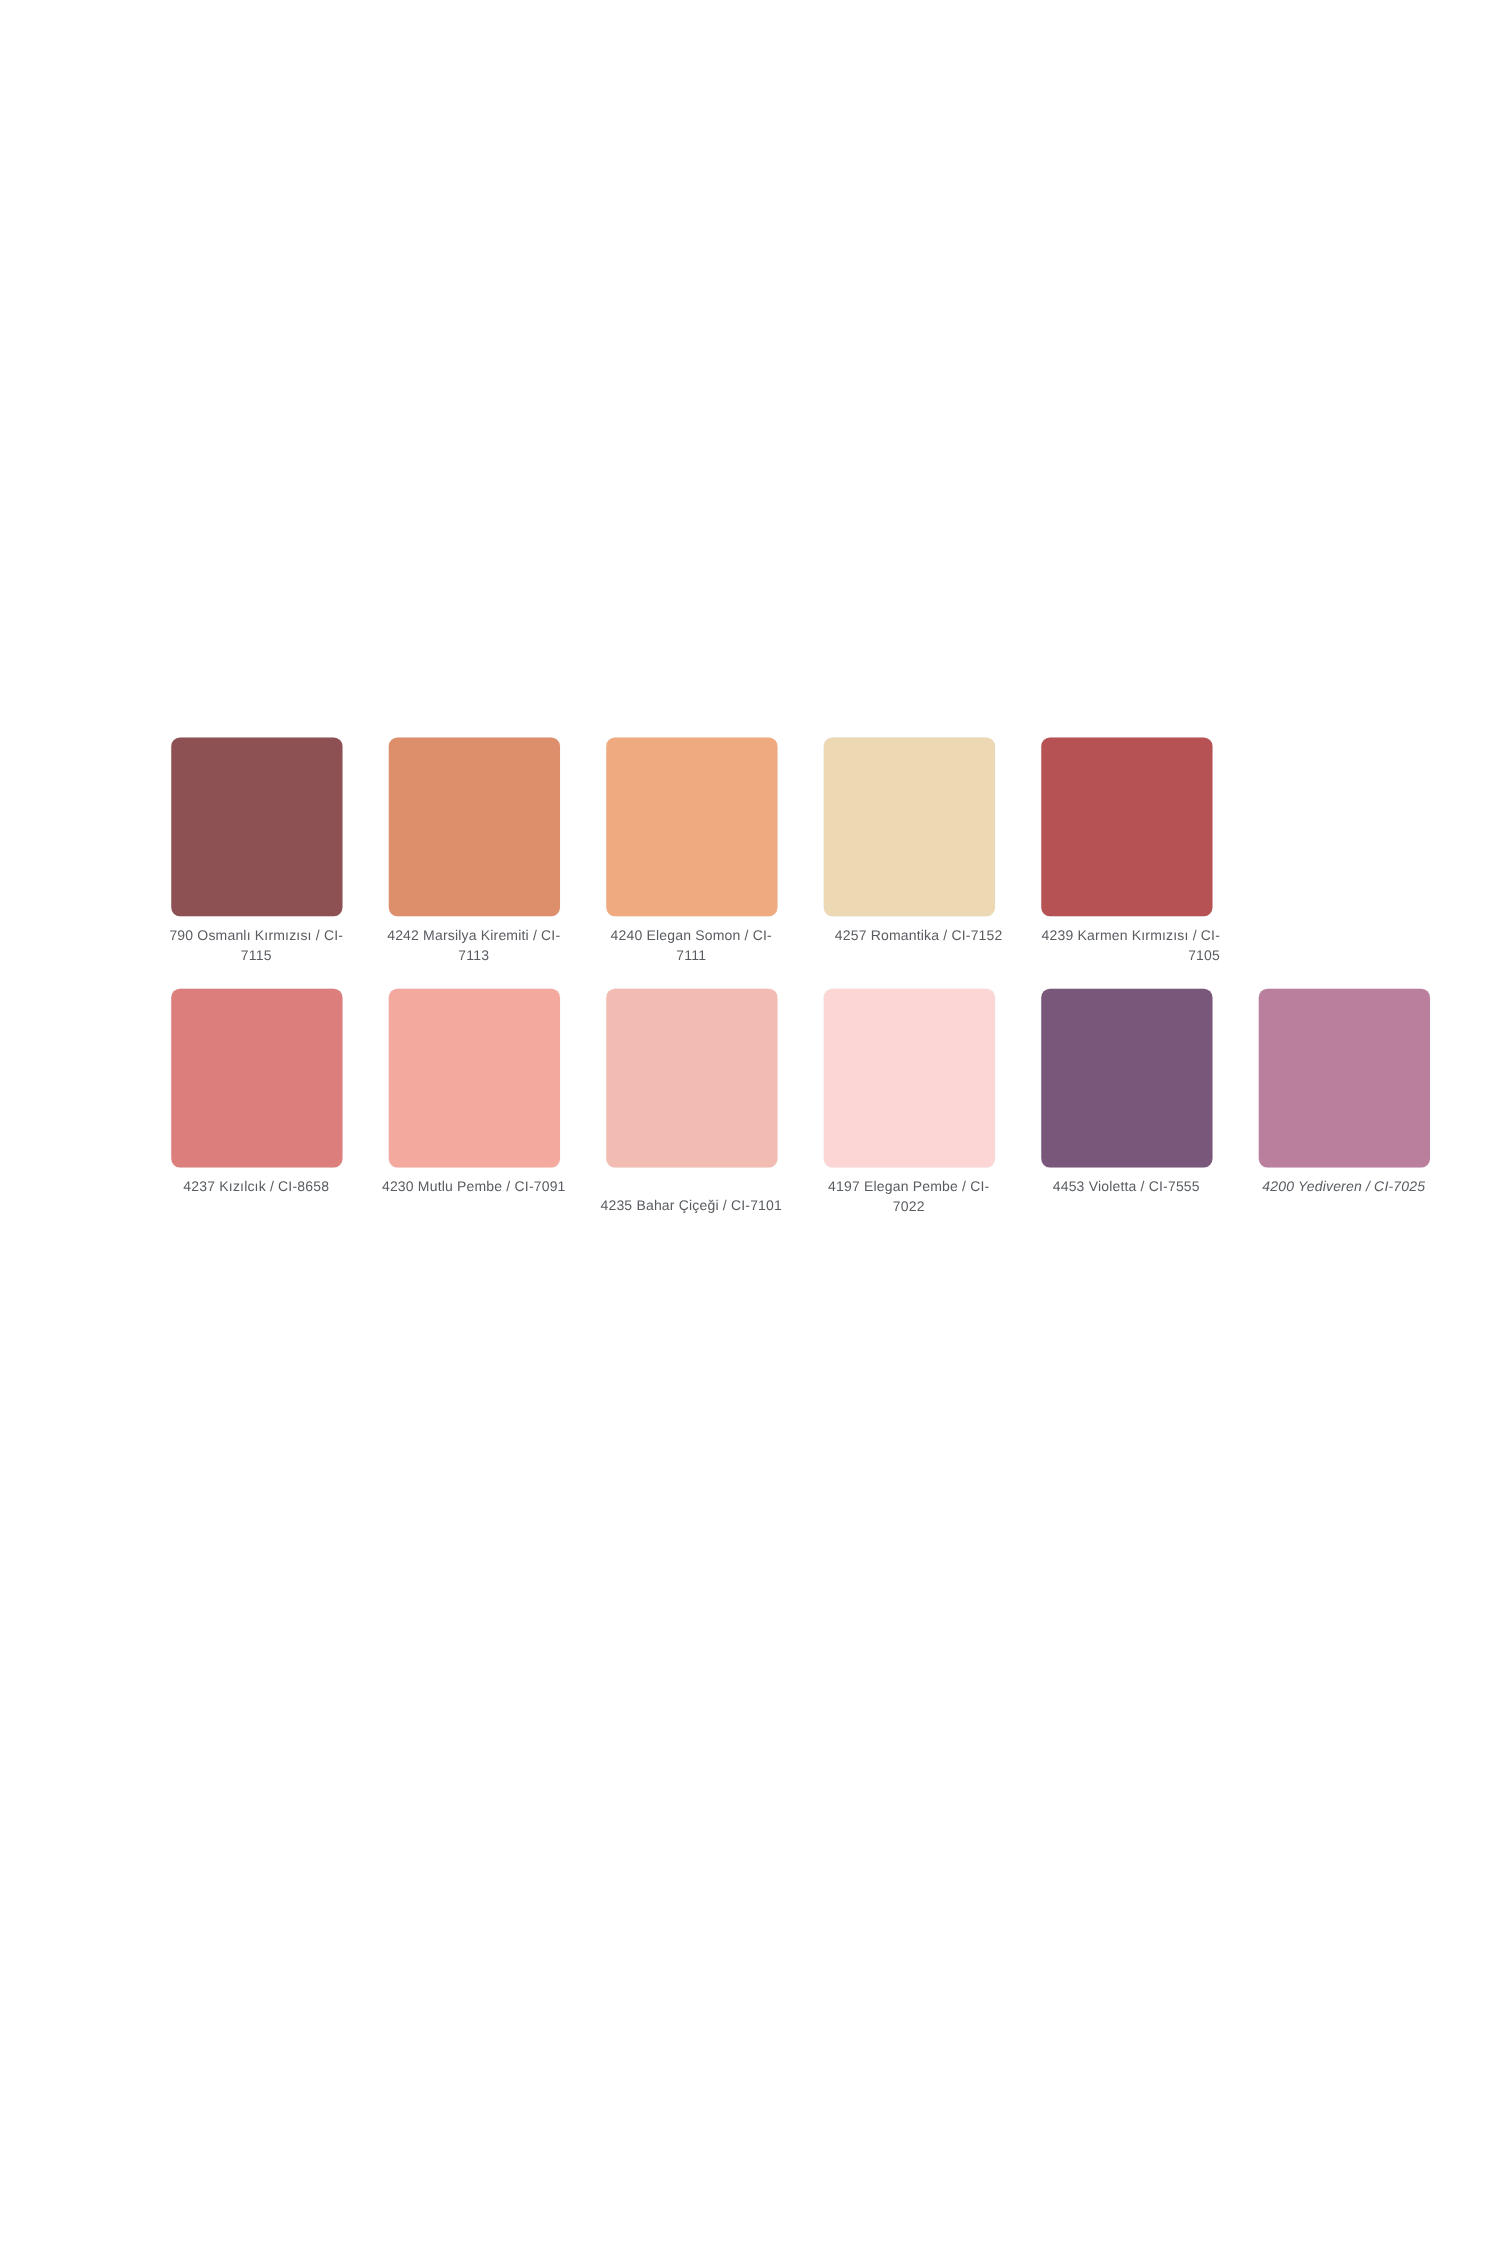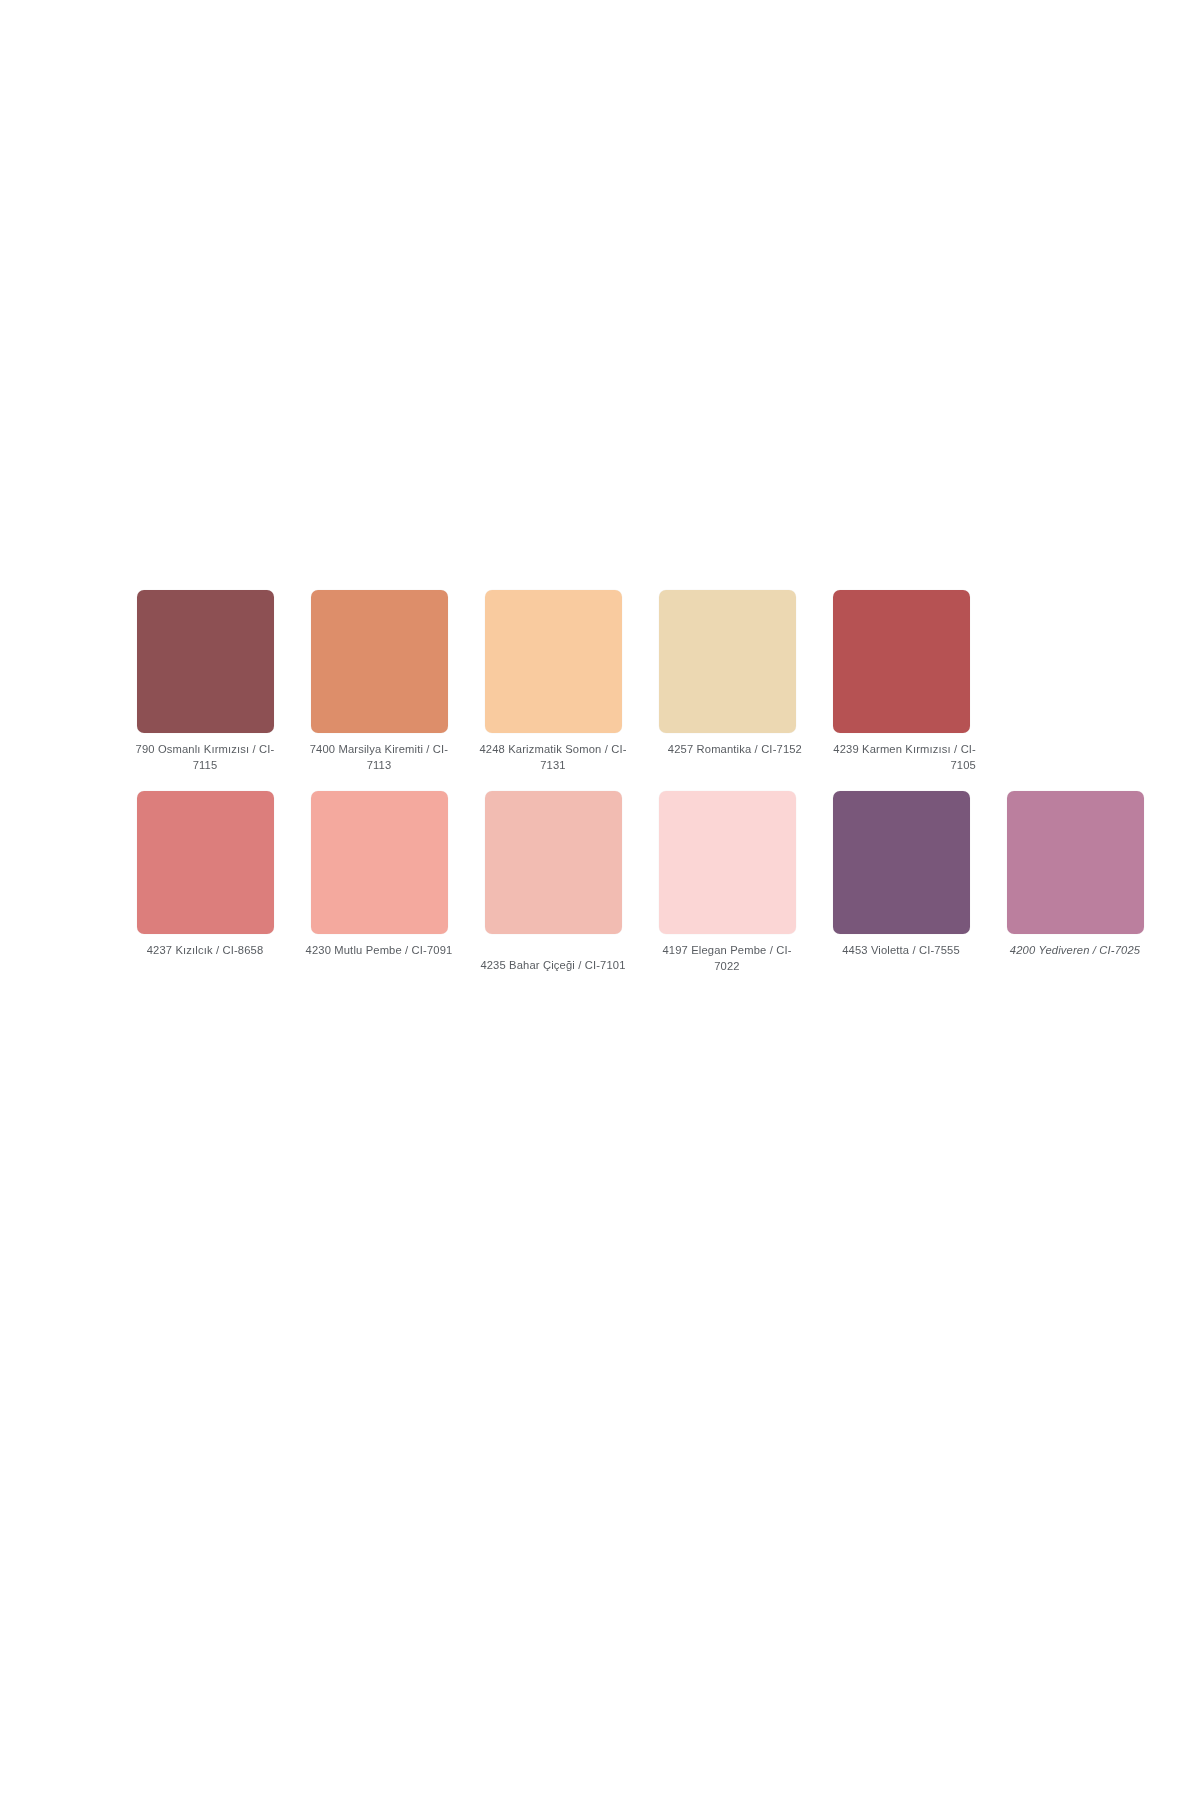--- a/index.html
+++ b/index.html
@@ -73,25 +73,25 @@
 <div id="palette-sheet">
   <div class="palette-grid">
 
     <div class="palette-row">
       <div class="swatch-cell">
         <div class="swatch-chip" style="background-color: rgb(141, 80, 83);"></div>
         <div class="swatch-label" style="color: rgb(88, 92, 97);">790 Osmanlı Kırmızısı / CI-7115</div>
       </div>
       <div class="swatch-cell">
         <div class="swatch-chip" style="background-color: rgb(221, 142, 106);"></div>
-        <div class="swatch-label" style="color: rgb(88, 92, 97);">7400 Marsilya Kiremiti / CI-7113</div>
+        <div class="swatch-label" style="color: rgb(88, 92, 97);">4242 Marsilya Kiremiti / CI-7113</div>
       </div>
       <div class="swatch-cell">
-        <div class="swatch-chip" style="background-color: rgb(249, 203, 159);"></div>
-        <div class="swatch-label" style="color: rgb(88, 92, 97);">4248 Karizmatik Somon / CI-7131</div>
+        <div class="swatch-chip" style="background-color: rgb(240, 170, 128);"></div>
+        <div class="swatch-label" style="color: rgb(88, 92, 97);">4240 Elegan Somon / CI-7111</div>
       </div>
       <div class="swatch-cell">
         <div class="swatch-chip" style="background-color: rgb(236, 216, 178);"></div>
         <div class="swatch-label" style="color: rgb(88, 92, 97); text-align: right;">4257 Romantika / CI-7152</div>
       </div>
       <div class="swatch-cell">
         <div class="swatch-chip" style="background-color: rgb(182, 82, 83);"></div>
         <div class="swatch-label" style="color: rgb(88, 92, 97); text-align: right;">4239 Karmen Kırmızısı / CI-7105</div>
       </div>
     </div>

